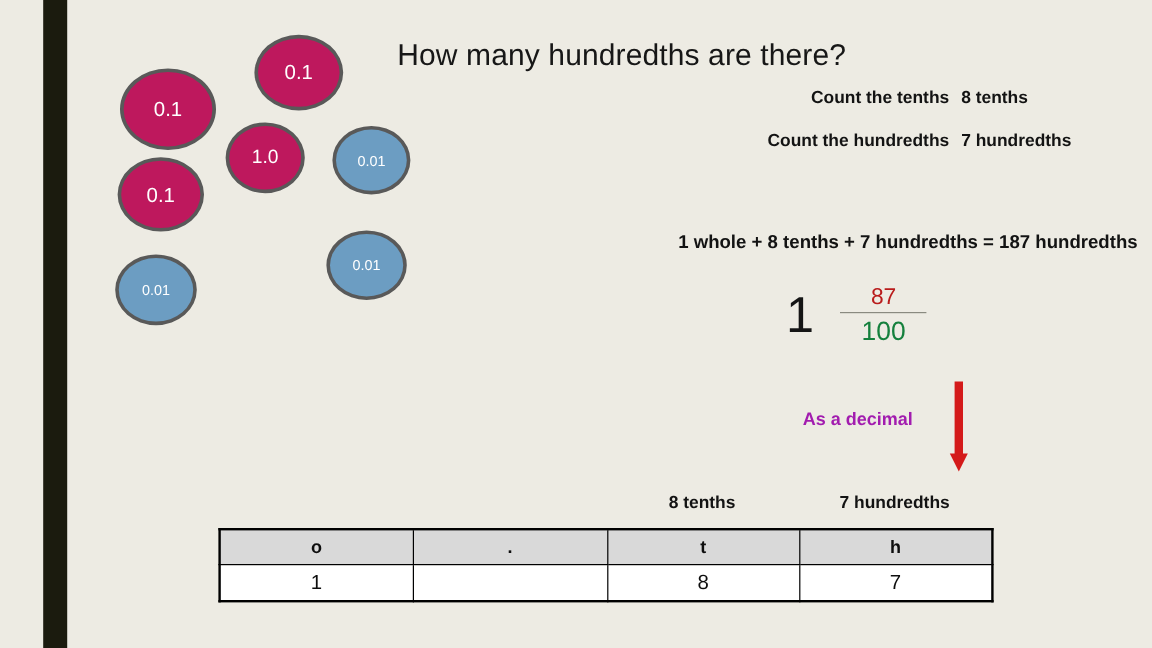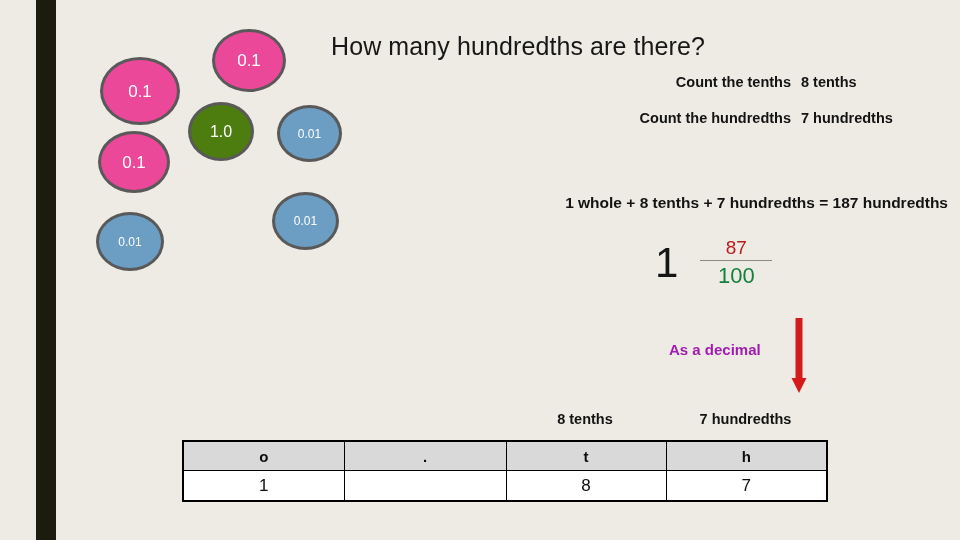--- a/index.html
+++ b/index.html
@@ -39,22 +39,22 @@
     border: 3px solid #595959;
     box-sizing: border-box;
     display: flex;
     align-items: center;
     justify-content: center;
     color: #FFFFFF;
     font-family: "Liberation Sans", sans-serif;
     line-height: 1;
     user-select: none;
   }
-  .counter.one   { background: #4d7c0f; }
-  .counter.tenth { background: #ec4899; }
+  .counter.one   { background: #be185d; }
+  .counter.tenth { background: #be185d; }
   .counter.hund  { background: #6C9DC2; }
 
   .counter .cval { pointer-events: none; }
 
   
   .title {
     position: absolute;
     left: 331px;
     top: 32px;
     font-size: 25px;

